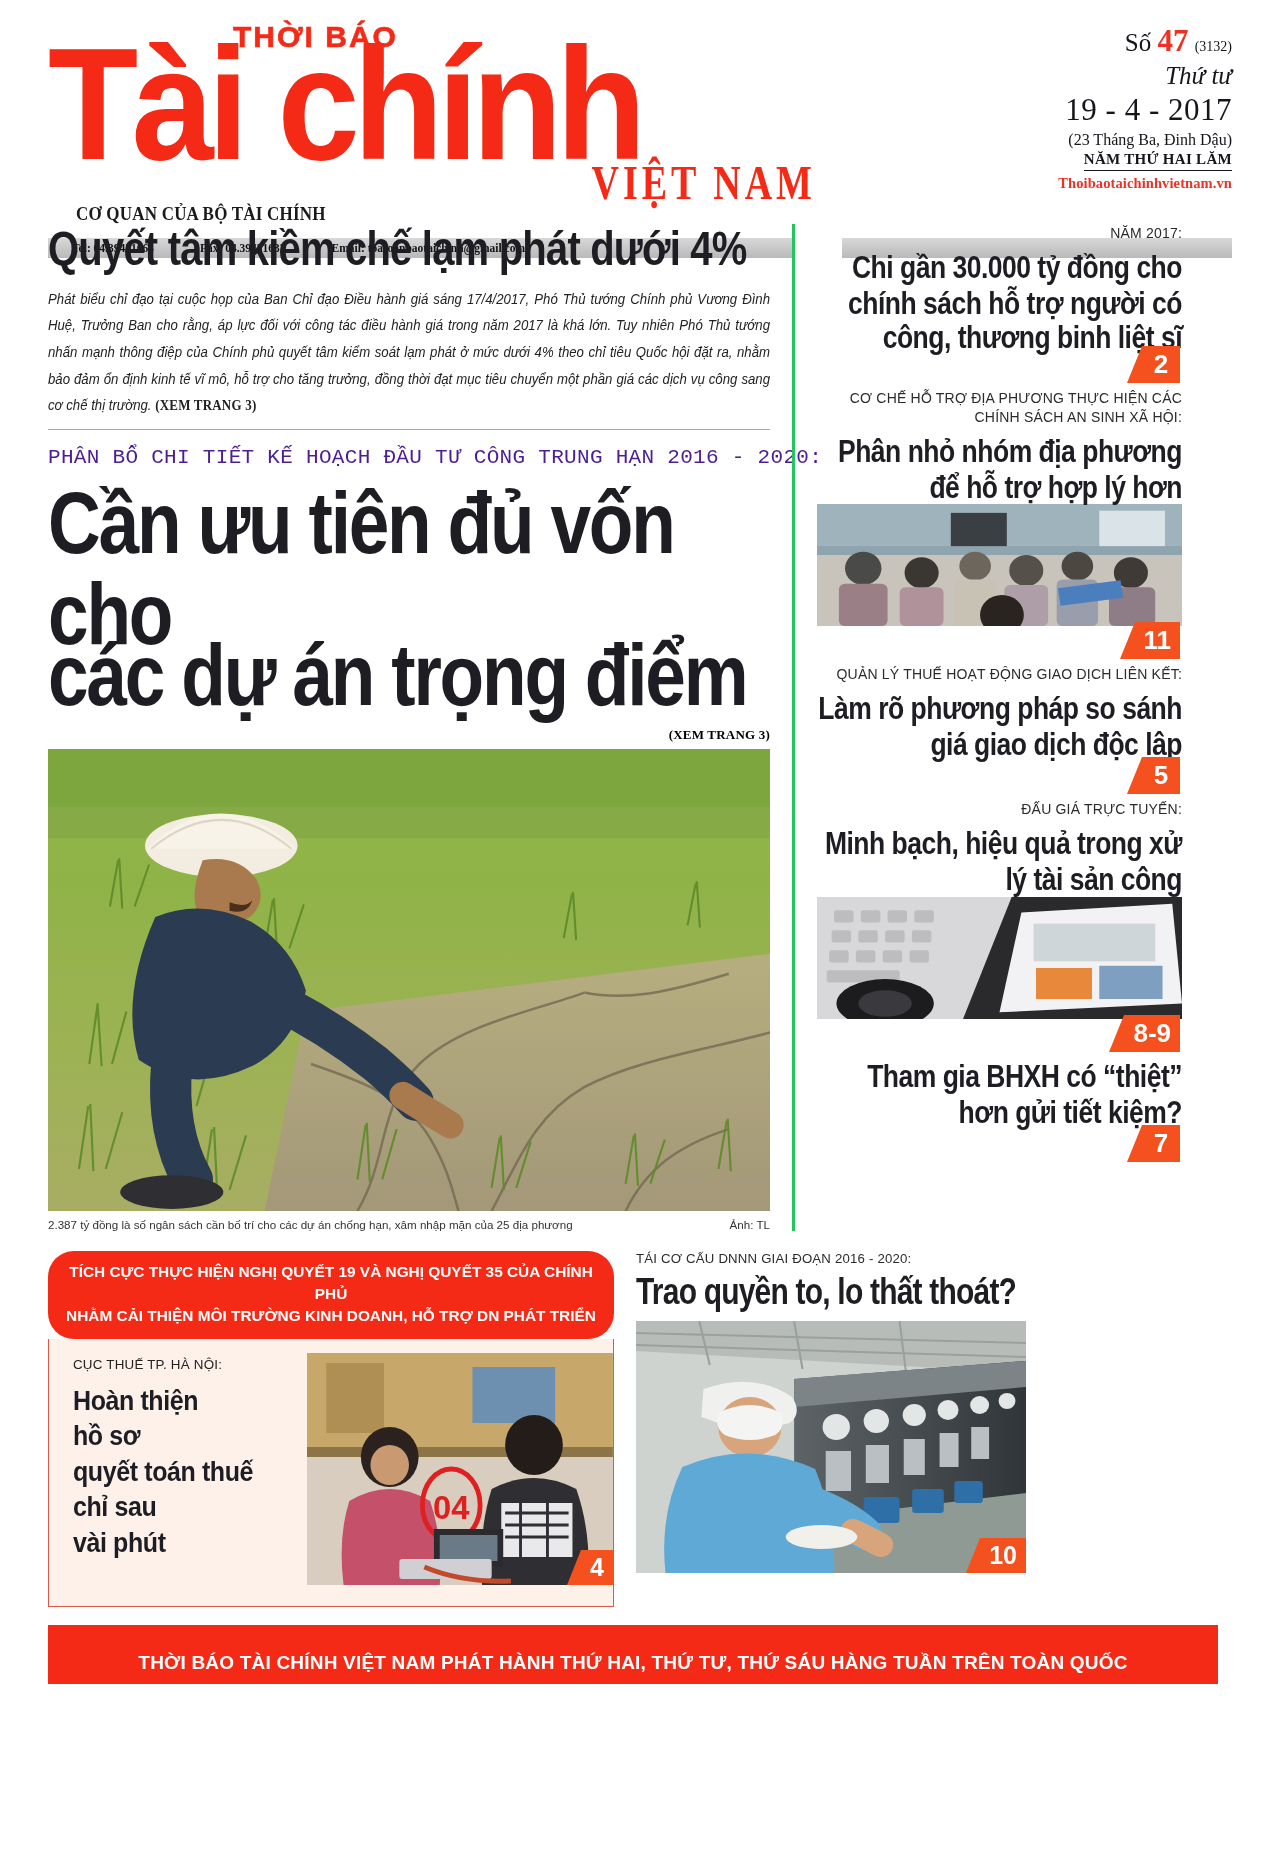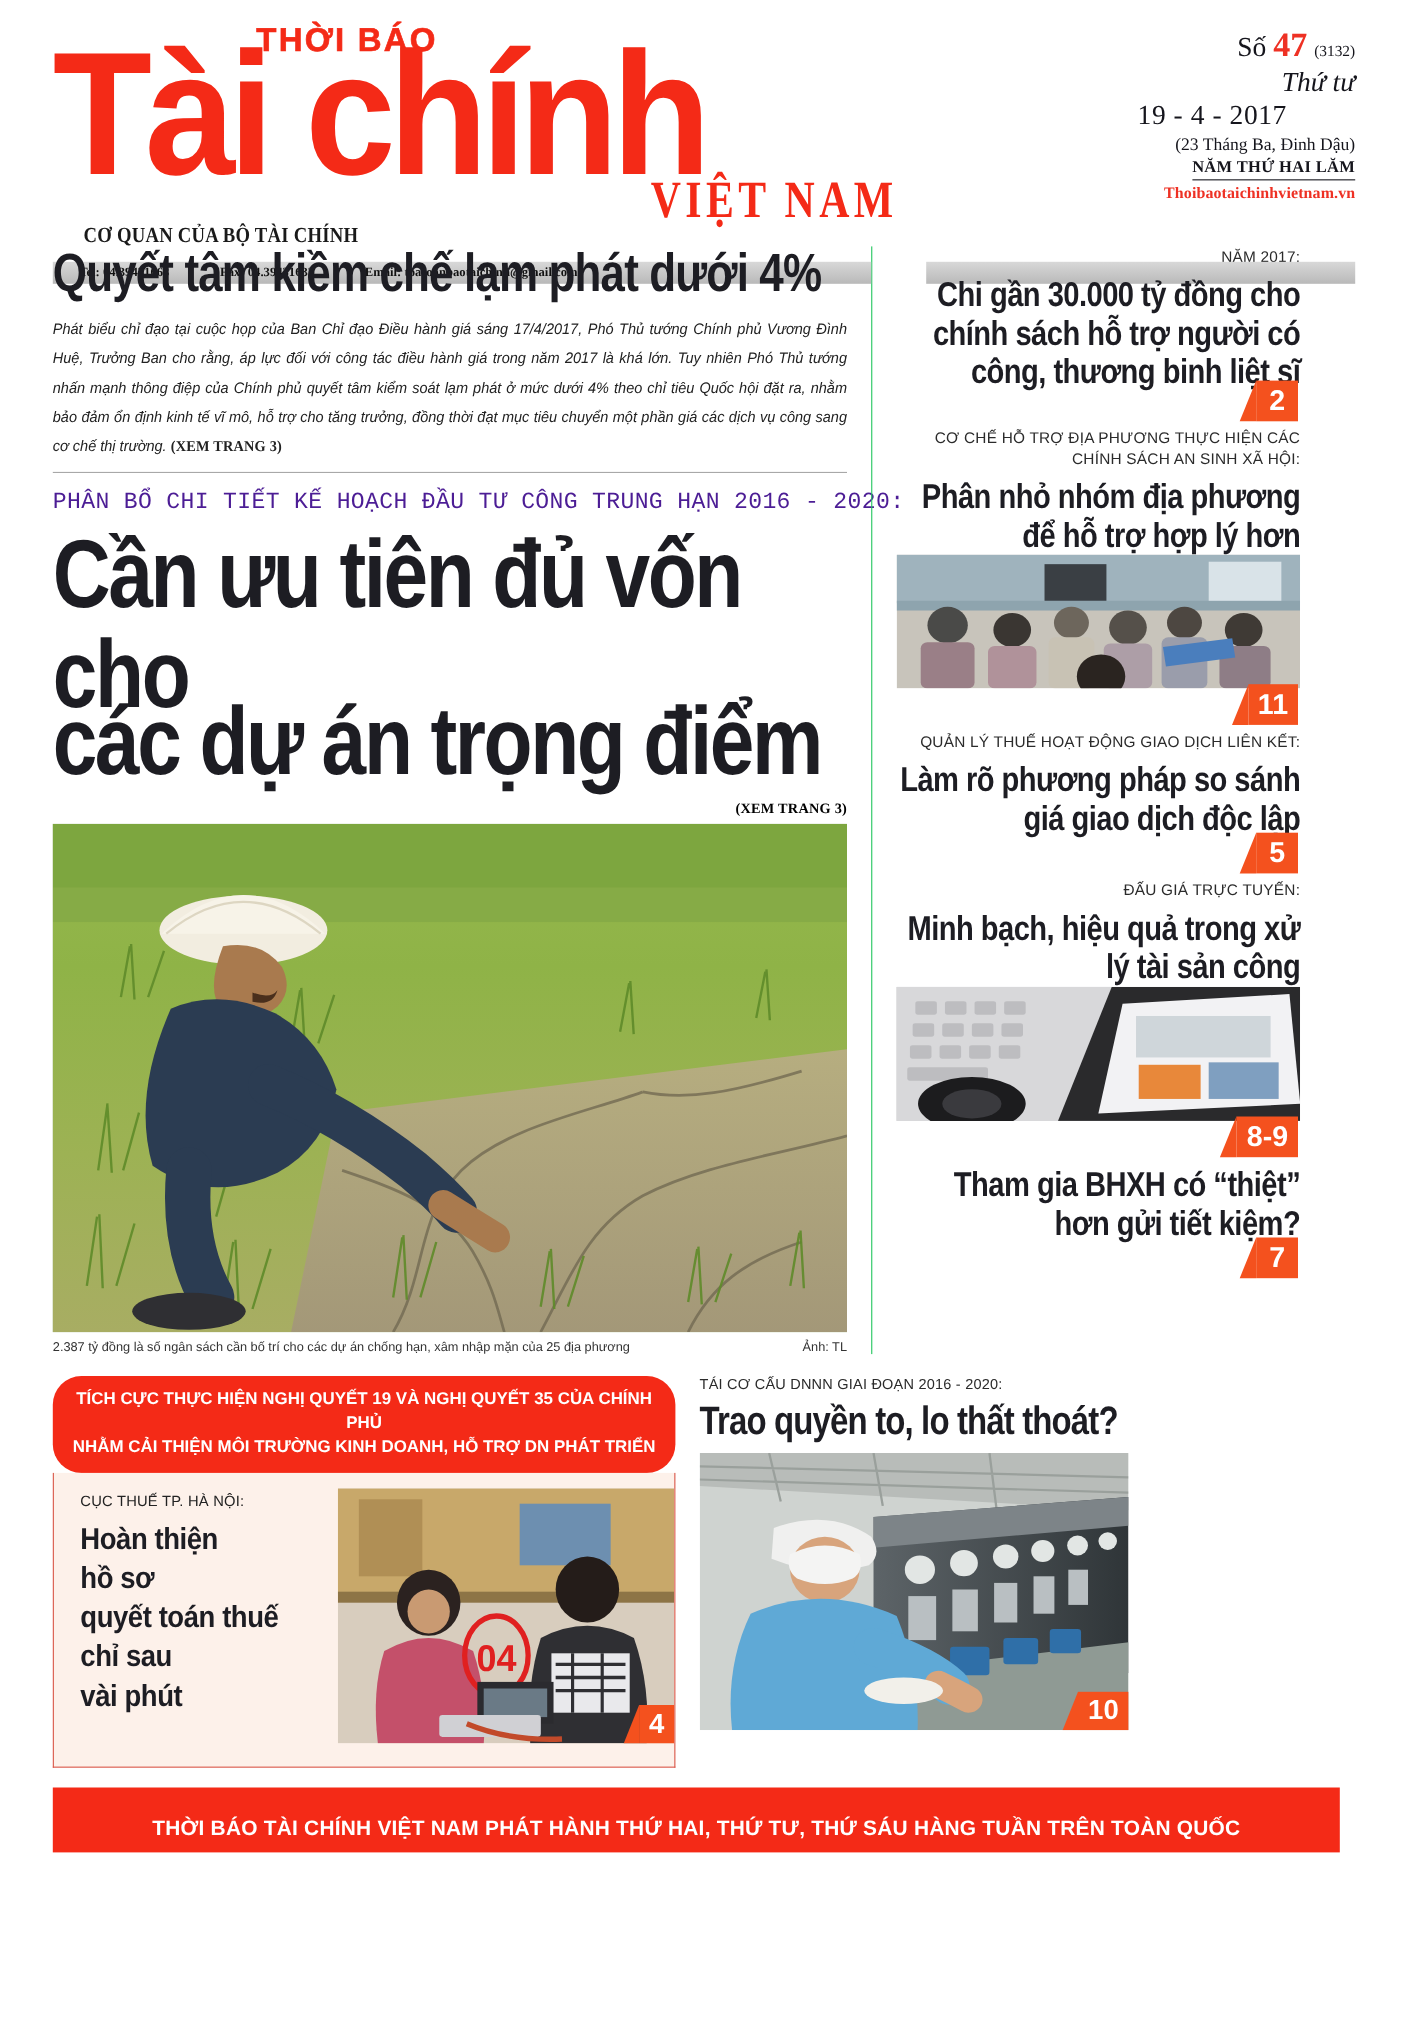--- a/index.html
+++ b/index.html
@@ -42,21 +42,21 @@
 
   .date-block {
     position: absolute; right: 0; top: 24px;
     width: 260px; text-align: right;
     font-family: "Liberation Serif", serif; color: #15151c;
   }
   .dl-issue { font-size: 25px; line-height: 1.1; }
   .dl-issue .num { color: #ee3124; font-weight: bold; font-size: 31px; text-align: right; }
   .dl-issue .paren { font-size: 14px; text-align: right; }
   .dl-day { font-style: italic; font-size: 25px; line-height: 1.25; margin-top: 2px; }
-  .dl-date { font-size: 25px; line-height: 1.2; letter-spacing: 0.5px; text-align: center; }
+  .dl-date { font-size: 31px; line-height: 1.2; letter-spacing: 0.5px; }
   .dl-lunar { font-size: 16px; line-height: 1.35; }
   .dl-year {
     font-size: 15px; font-weight: bold; letter-spacing: 0.3px;
     border-bottom: 1.4px solid #15151c; display: inline-block;
     padding-bottom: 2px; margin-top: 1px;
   }
   .dl-web {
     font-size: 14.5px; font-weight: bold; color: #ee3124;
     margin-top: 4px; letter-spacing: 0.1px;
   }
@@ -69,21 +69,21 @@
     font-size: 11.5px; font-weight: bold; color: #111;
   }
   .gray-strip {
     position: absolute; right: 48px; top: 238px; width: 390px; height: 20px;
     background: linear-gradient(to bottom,#d8d8d8,#b9b9b9);
   }
 
   
   .cols { display: flex; gap: 0; margin-top: 24px; }
   .col-left { width: 744px; padding-right: 22px; }
-  .col-right { width: 390px; border-left: 1px solid #22c55e; padding-left: 22px; }
+  .col-right { width: 390px; border-left: 3px solid #22c55e; padding-left: 22px; }
 
   
   .lead-head {
     font-family: "Liberation Sans", sans-serif;
     font-weight: bold; font-size: 40px; line-height: 1.04;
     color: #1d1d23; letter-spacing: -0.8px;
     transform: scaleY(1.22); transform-origin: left top;
     margin-bottom: 20px;
   }
   .lead-body {

